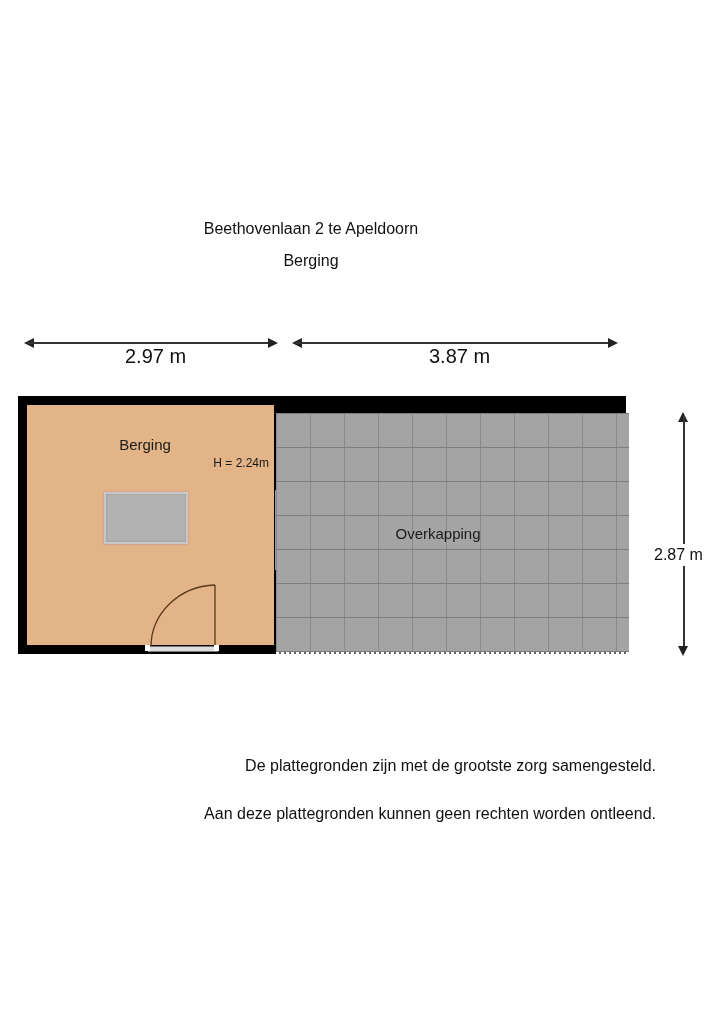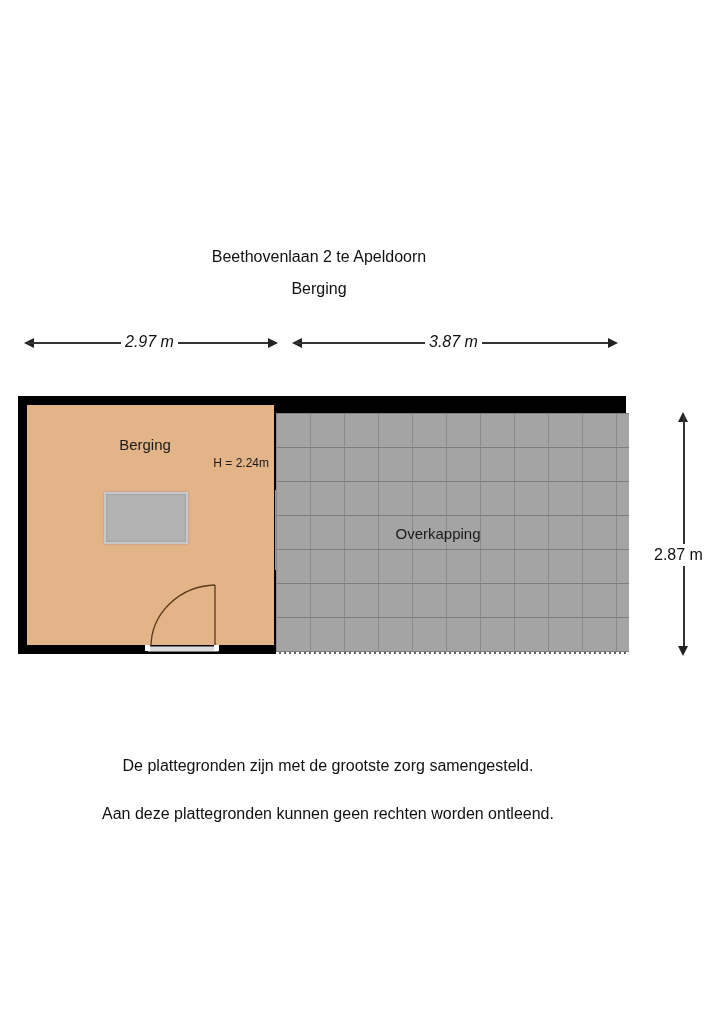--- a/index.html
+++ b/index.html
@@ -1,22 +1,22 @@
 <!DOCTYPE html>
 <html><head>
 <meta charset="utf-8">
 <style>
   html, body { margin:0; padding:0; }
   body { width:720px; height:1017px; background:#ffffff; position:relative; overflow:hidden;
          font-family:"Liberation Sans", sans-serif; color:#111; }
   .abs { position:absolute; }
-  .title { left:12px; width:614px; text-align:center; font-size:16px;margin-top:28px; }
+  .title { left:4px; width:614px; text-align:center; font-size:16px; }
   .dim-h { height:20px; }
   .dim-h .line { position:absolute; top:9px; height:1.5px; background:#333; }
-  .dim-h .lbl { position:absolute; top:0; font-size:16px; background:#fff; padding:0 4px; white-space:nowrap;font-style:italic; }
+  .dim-h .lbl { position:absolute; top:12px; font-size:20px; background:#fff; padding:0 4px; white-space:nowrap; }
   .arrow-l { position:absolute; top:5px; width:0; height:0; border-top:5px solid transparent; border-bottom:5px solid transparent; border-right:10px solid #222; }
   .arrow-r { position:absolute; top:5px; width:0; height:0; border-top:5px solid transparent; border-bottom:5px solid transparent; border-left:10px solid #222; }
   .vdim { width:20px; }
   .vdim .vline { position:absolute; left:9px; width:1.5px; background:#333; }
   .arrow-u { position:absolute; left:4px; width:0; height:0; border-left:5px solid transparent; border-right:5px solid transparent; border-bottom:10px solid #222; }
   .arrow-d { position:absolute; left:4px; width:0; height:0; border-left:5px solid transparent; border-right:5px solid transparent; border-top:10px solid #222; }
   .walls { background:#000; }
   .berging-floor { background:#e2b487; }
   .tiles {
     background-color:#a4a4a4;
@@ -24,21 +24,21 @@
       linear-gradient(#7e7e7e 1px, transparent 1px),
       linear-gradient(90deg, #8a8a8a 1px, transparent 1px);
     background-size:34px 34px, 34px 34px;
   }
   .room-label { text-align:center; font-size:15px; color:#1a1a1a; }
   .room-sub { text-align:right; font-size:12px; color:#1a1a1a; }
   .table-obj { background:#b3b3b3; border:2px solid #c8c8c8; box-shadow:0 0 3px #999 inset, 0 0 2px #b89; }
   .window { background:#fff; border:1px solid #999; }
   .window .pane { position:absolute; left:5px; right:5px; top:6px; bottom:6px; border-left:1px solid #888; border-right:1px solid #888; background:#eee; }
   .door-sill { background:#ddd; border-top:1px solid #777; border-bottom:1px solid #777; }
-  .disclaimer { left:0; width:656px; text-align:center; font-size:16px; line-height:20px; }
+  .disclaimer { left:0; width:656px; text-align:right; font-size:16px; line-height:20px; }
 </style>
 </head>
 <body>
 
 <div class="abs title" style="top:220px;">Beethovenlaan 2 te Apeldoorn</div>
 <div class="abs title" style="top:252px;">Berging</div>
 
 <div class="abs dim-h" style="left:24px; top:333px; width:254px;">
   <span class="arrow-l" style="left:0;"></span>
   <div class="line" style="left:4px; right:4px;"></div>

